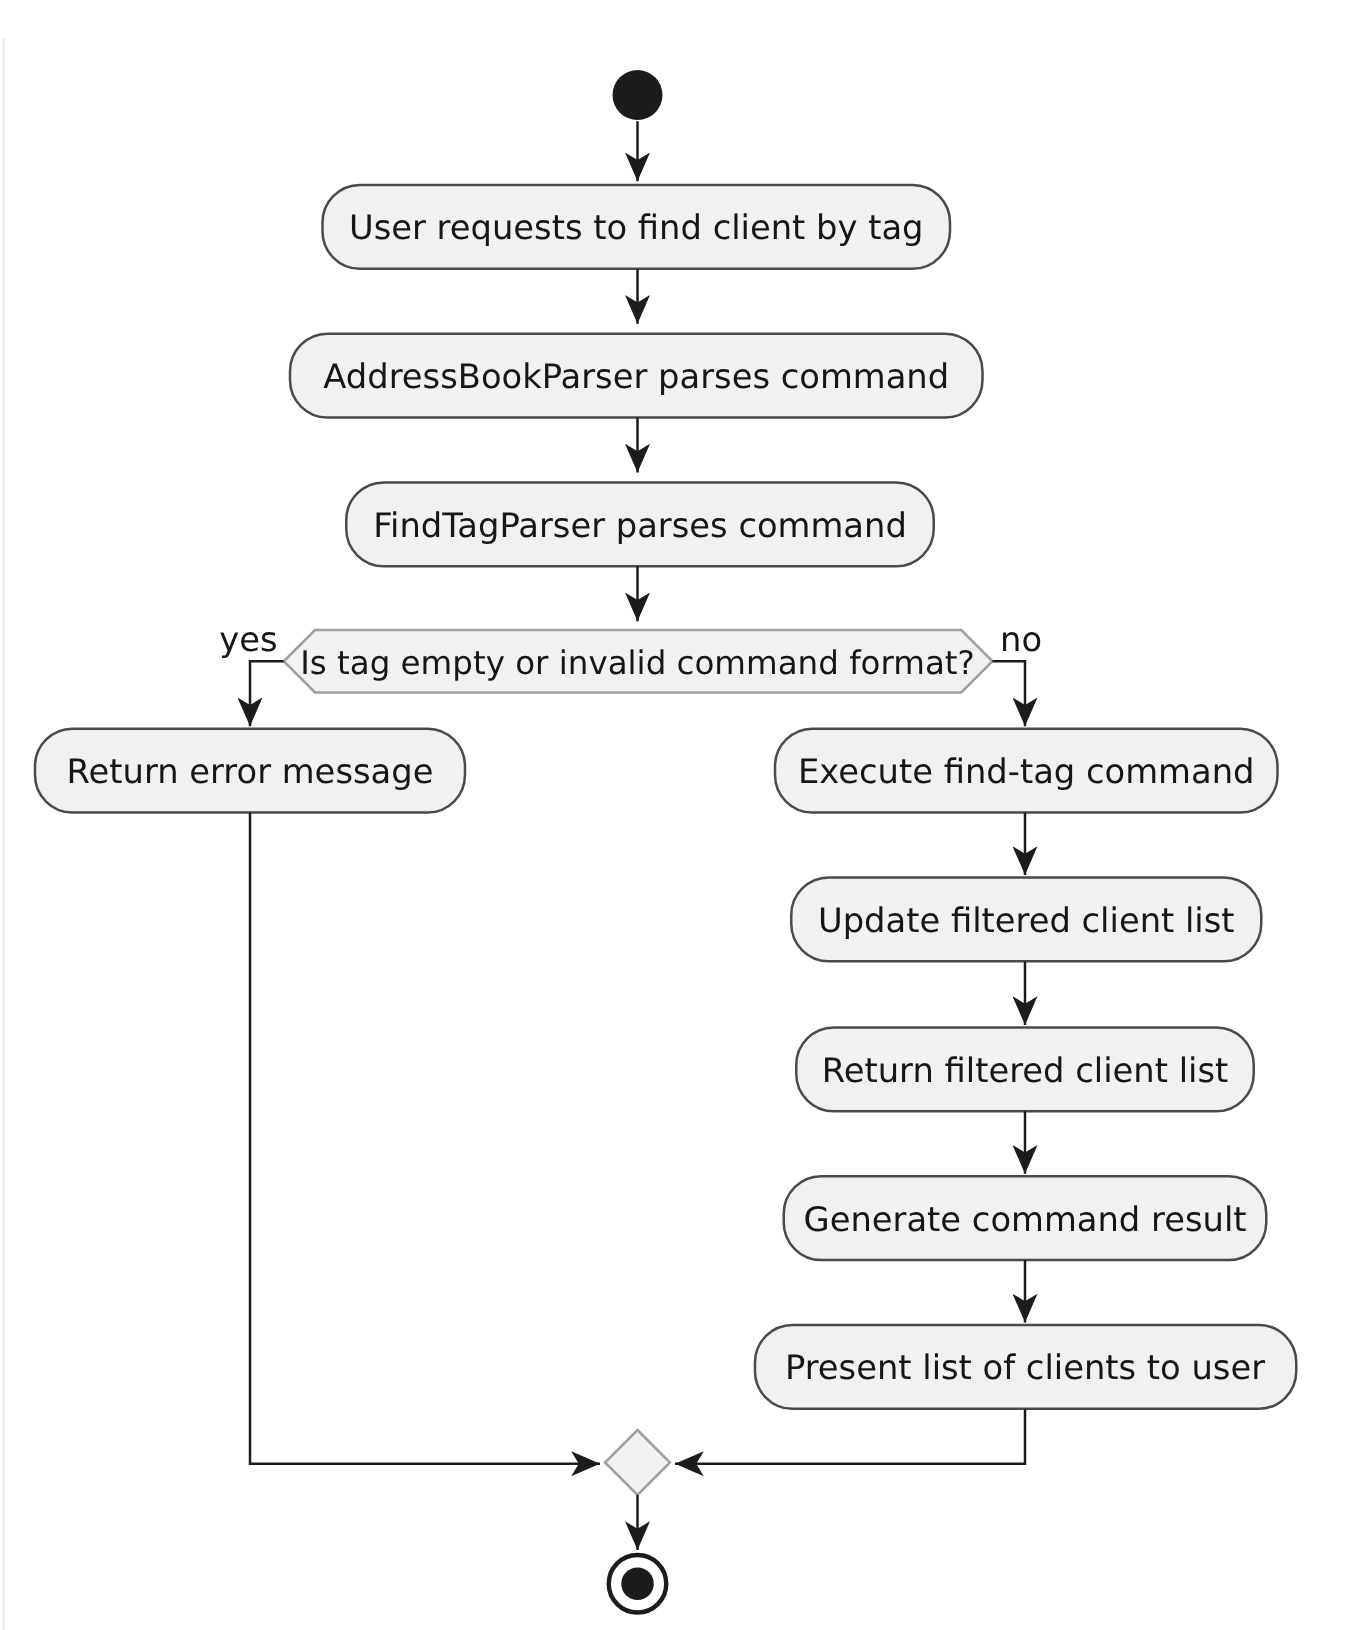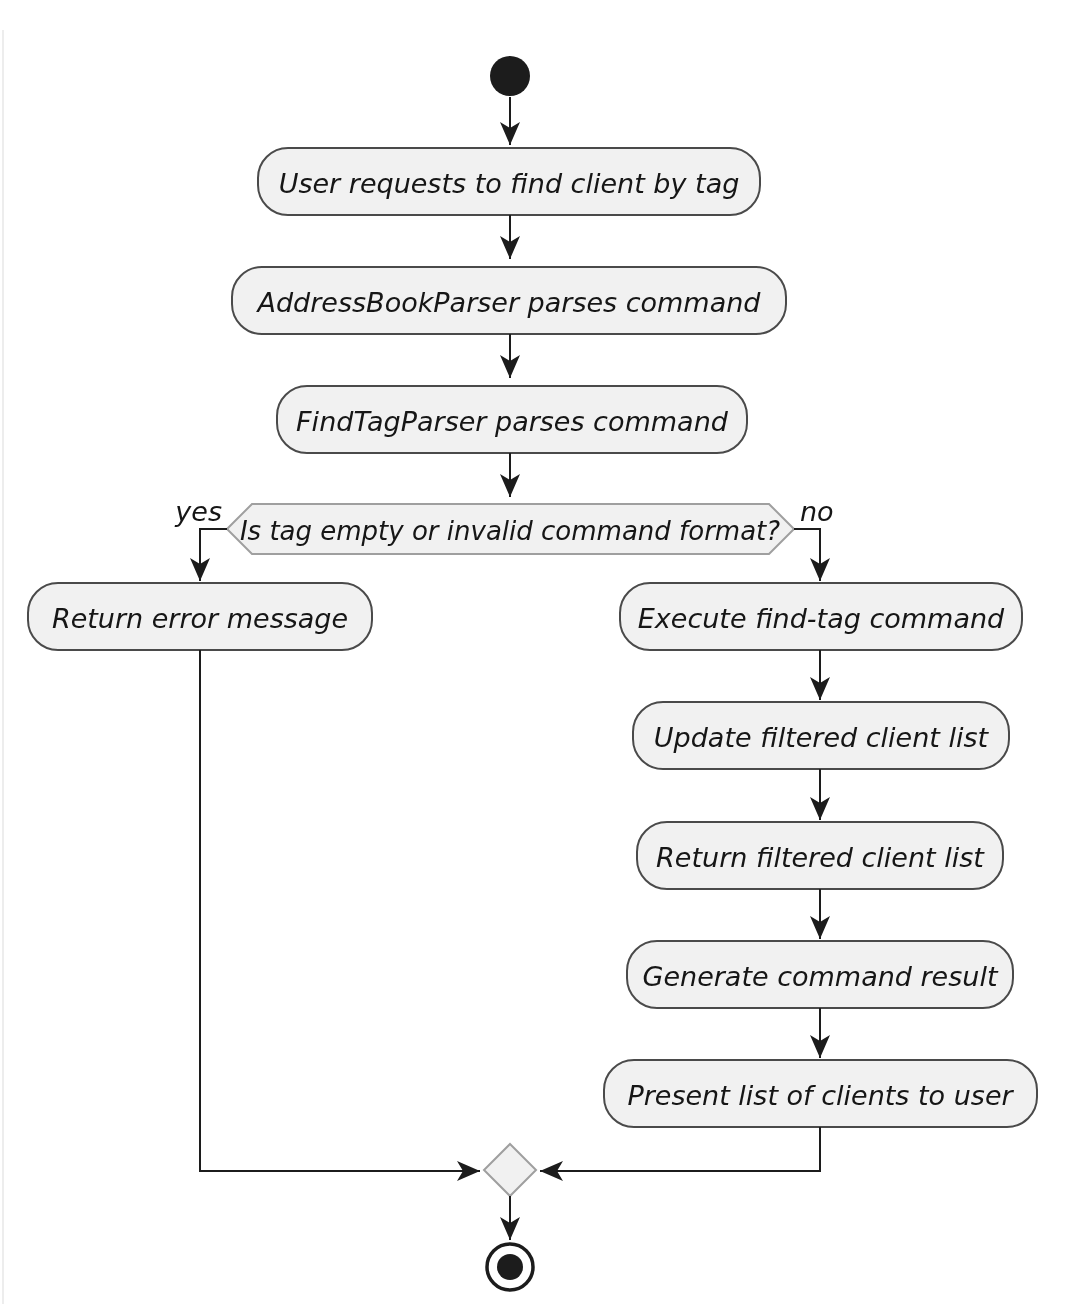--- a/index.html
+++ b/index.html
@@ -11,21 +11,20 @@
     --background:#ffffff;
     --edge_line:#ededed;
   }
   html,body{margin:0;padding:0;background:var(--background);}
   .stage{
     position:relative;
     width:1088px;height:1304px;
     background:var(--background);
     overflow:hidden;
     font-family:"DejaVu Sans","Liberation Sans",sans-serif;
-    font-style:italic;
   }
   svg{display:block;}
   .activity-shape{
     fill:var(--node_fill);
     stroke:var(--node_border);
     stroke-width:2;
   }
   .decision-shape{
     fill:var(--node_fill);
     stroke:var(--decision_border);

